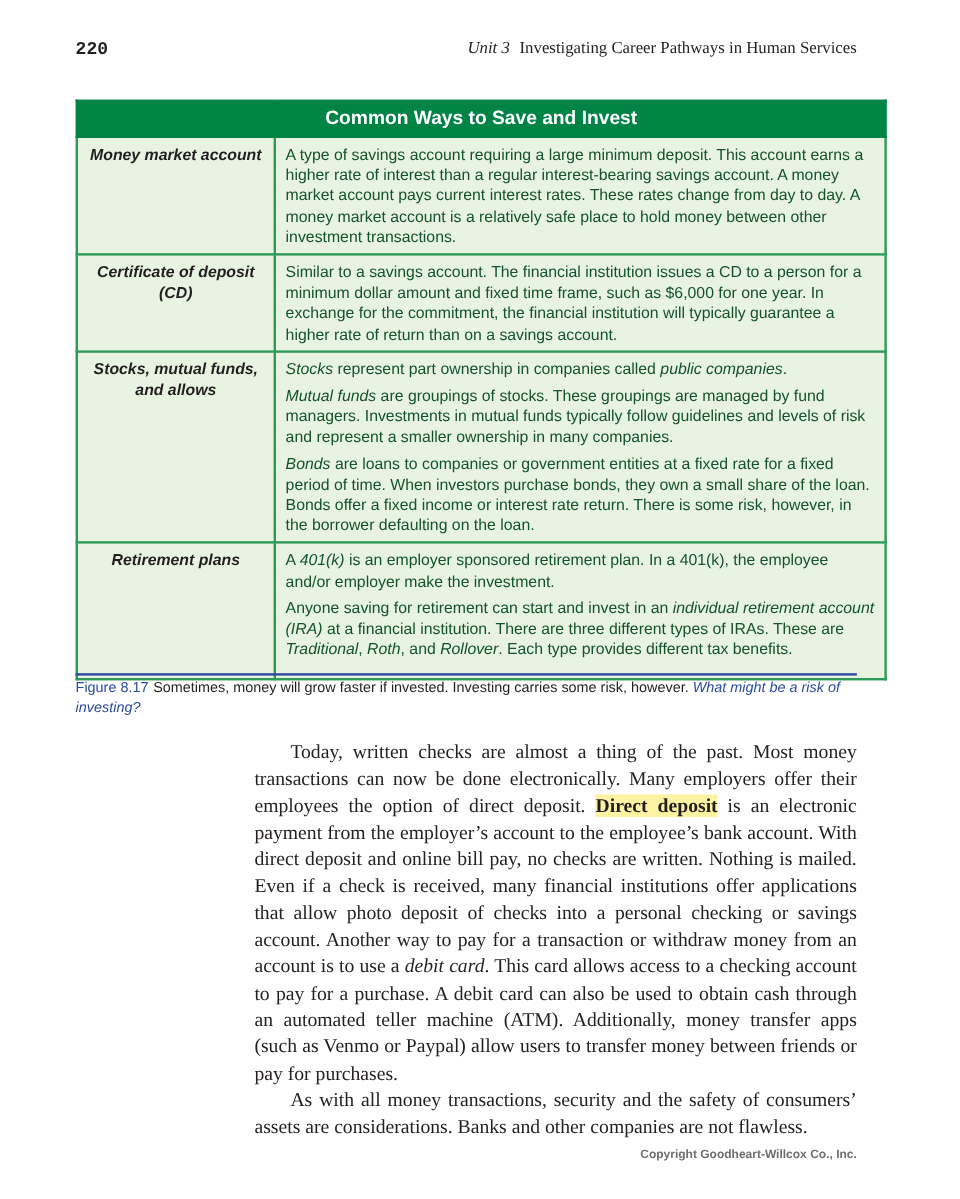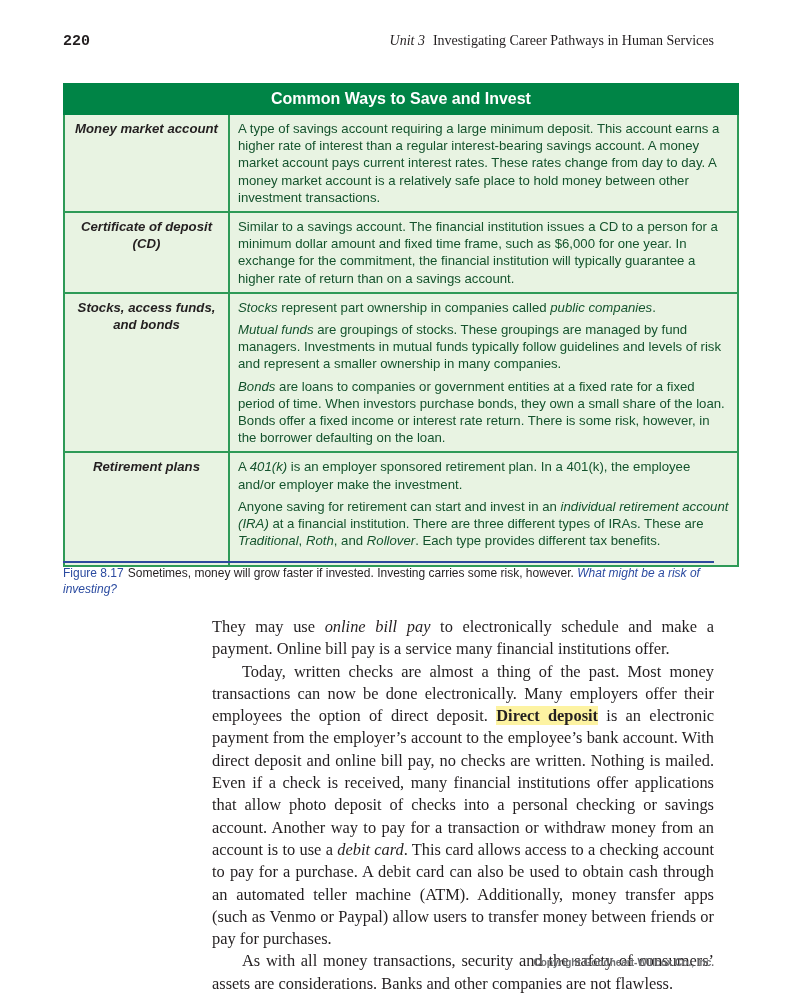--- a/index.html
+++ b/index.html
@@ -97,21 +97,21 @@
             <p>A type of savings account requiring a large minimum deposit. This account earns a higher rate of interest than a regular interest-bearing savings account. A money market account pays current interest rates. These rates change from day to day. A money market account is a relatively safe place to hold money between other investment transactions.</p>
           </td>
       </tr>
       <tr class="row-cd">
         <td class="term">Certificate of deposit (CD)</td>
         <td class="desc">
             <p>Similar to a savings account. The financial institution issues a CD to a person for a minimum dollar amount and fixed time frame, such as $6,000 for one year. In exchange for the commitment, the financial institution will typically guarantee a higher rate of return than on a savings account.</p>
           </td>
       </tr>
       <tr class="row-st">
-        <td class="term">Stocks, access funds, and bonds</td>
+        <td class="term">Stocks, mutual funds, and allows</td>
         <td class="desc">
           <p><em>Stocks</em><span> represent part ownership in companies called </span><em>public companies</em><span>.</span></p>
           <p><em>Mutual funds</em><span> are groupings of stocks. These groupings are managed by fund managers. Investments in mutual funds typically follow guidelines and levels of risk and represent a smaller ownership in many companies.</span></p>
           <p><em>Bonds</em><span> are loans to companies or government entities at a fixed rate for a fixed period of time. When investors purchase bonds, they own a small share of the loan. Bonds offer a fixed income or interest rate return. There is some risk, however, in the borrower defaulting on the loan.</span></p>
         </td>
       </tr>
       <tr class="row-rt">
         <td class="term">Retirement plans</td>
         <td class="desc">
           <p><span>A </span><em>401(k)</em><span> is an employer sponsored retirement plan. In a 401(k), the employee and/or employer make the investment.</span></p>
@@ -119,18 +119,17 @@
         </td>
       </tr>
     </tbody>
   </table>
 </div>
 
 <div class="caption-rule"></div>
 <div class="caption"><span class="fig-label">Figure 8.17</span><span>Sometimes, money will grow faster if invested. Investing carries some risk, however. </span><span class="question">What might be a risk of investing?</span></div>
 
 <div class="body-text">
-  <p><span>They may use </span><em>online bill pay</em><span> to electronically schedule and make a payment. Online bill pay is a service many financial institutions offer.</span></p>
   <p class="indent"><span>Today, written checks are almost a thing of the past. Most money transactions can now be done electronically. Many employers offer their employees the option of direct deposit. </span><span class="hl">Direct deposit</span><span> is an electronic payment from the employer’s account to the employee’s bank account. With direct deposit and online bill pay, no checks are written. Nothing is mailed. Even if a check is received, many financial institutions offer applications that allow photo deposit of checks into a personal checking or savings account. Another way to pay for a transaction or withdraw money from an account is to use a </span><em>debit card</em><span>. This card allows access to a checking account to pay for a purchase. A debit card can also be used to obtain cash through an automated teller machine (ATM). Additionally, money transfer apps (such as Venmo or Paypal) allow users to transfer money between friends or pay for purchases.</span></p>
   <p class="indent">As with all money transactions, security and the safety of consumers’ assets are considerations. Banks and other companies are not flawless.</p>
 </div>
 
 <div class="copyright">Copyright Goodheart-Willcox Co., Inc.</div>
 
 </body></html>

